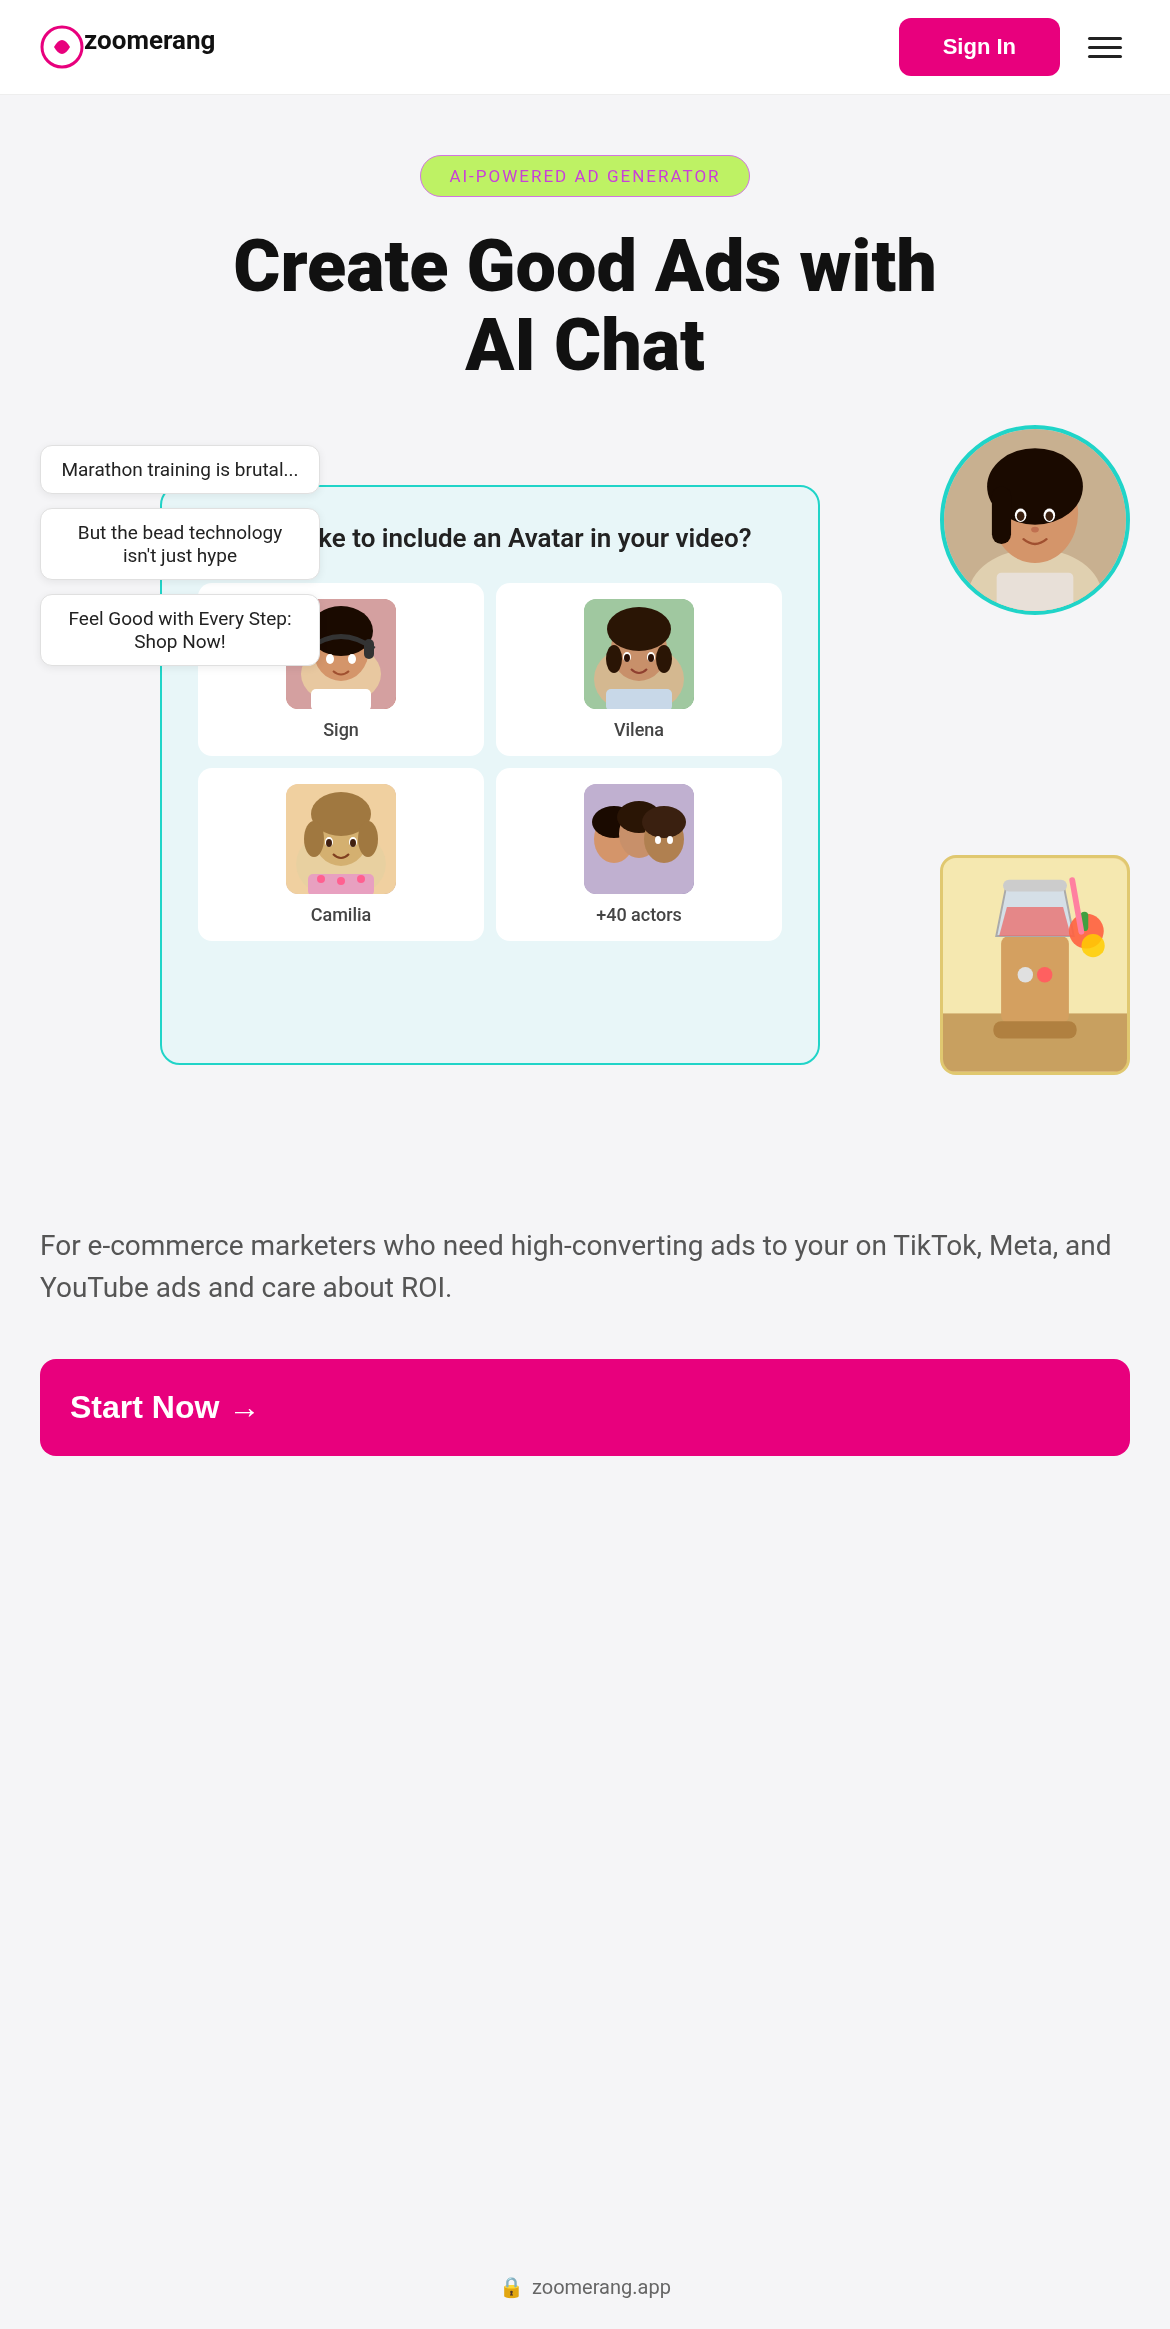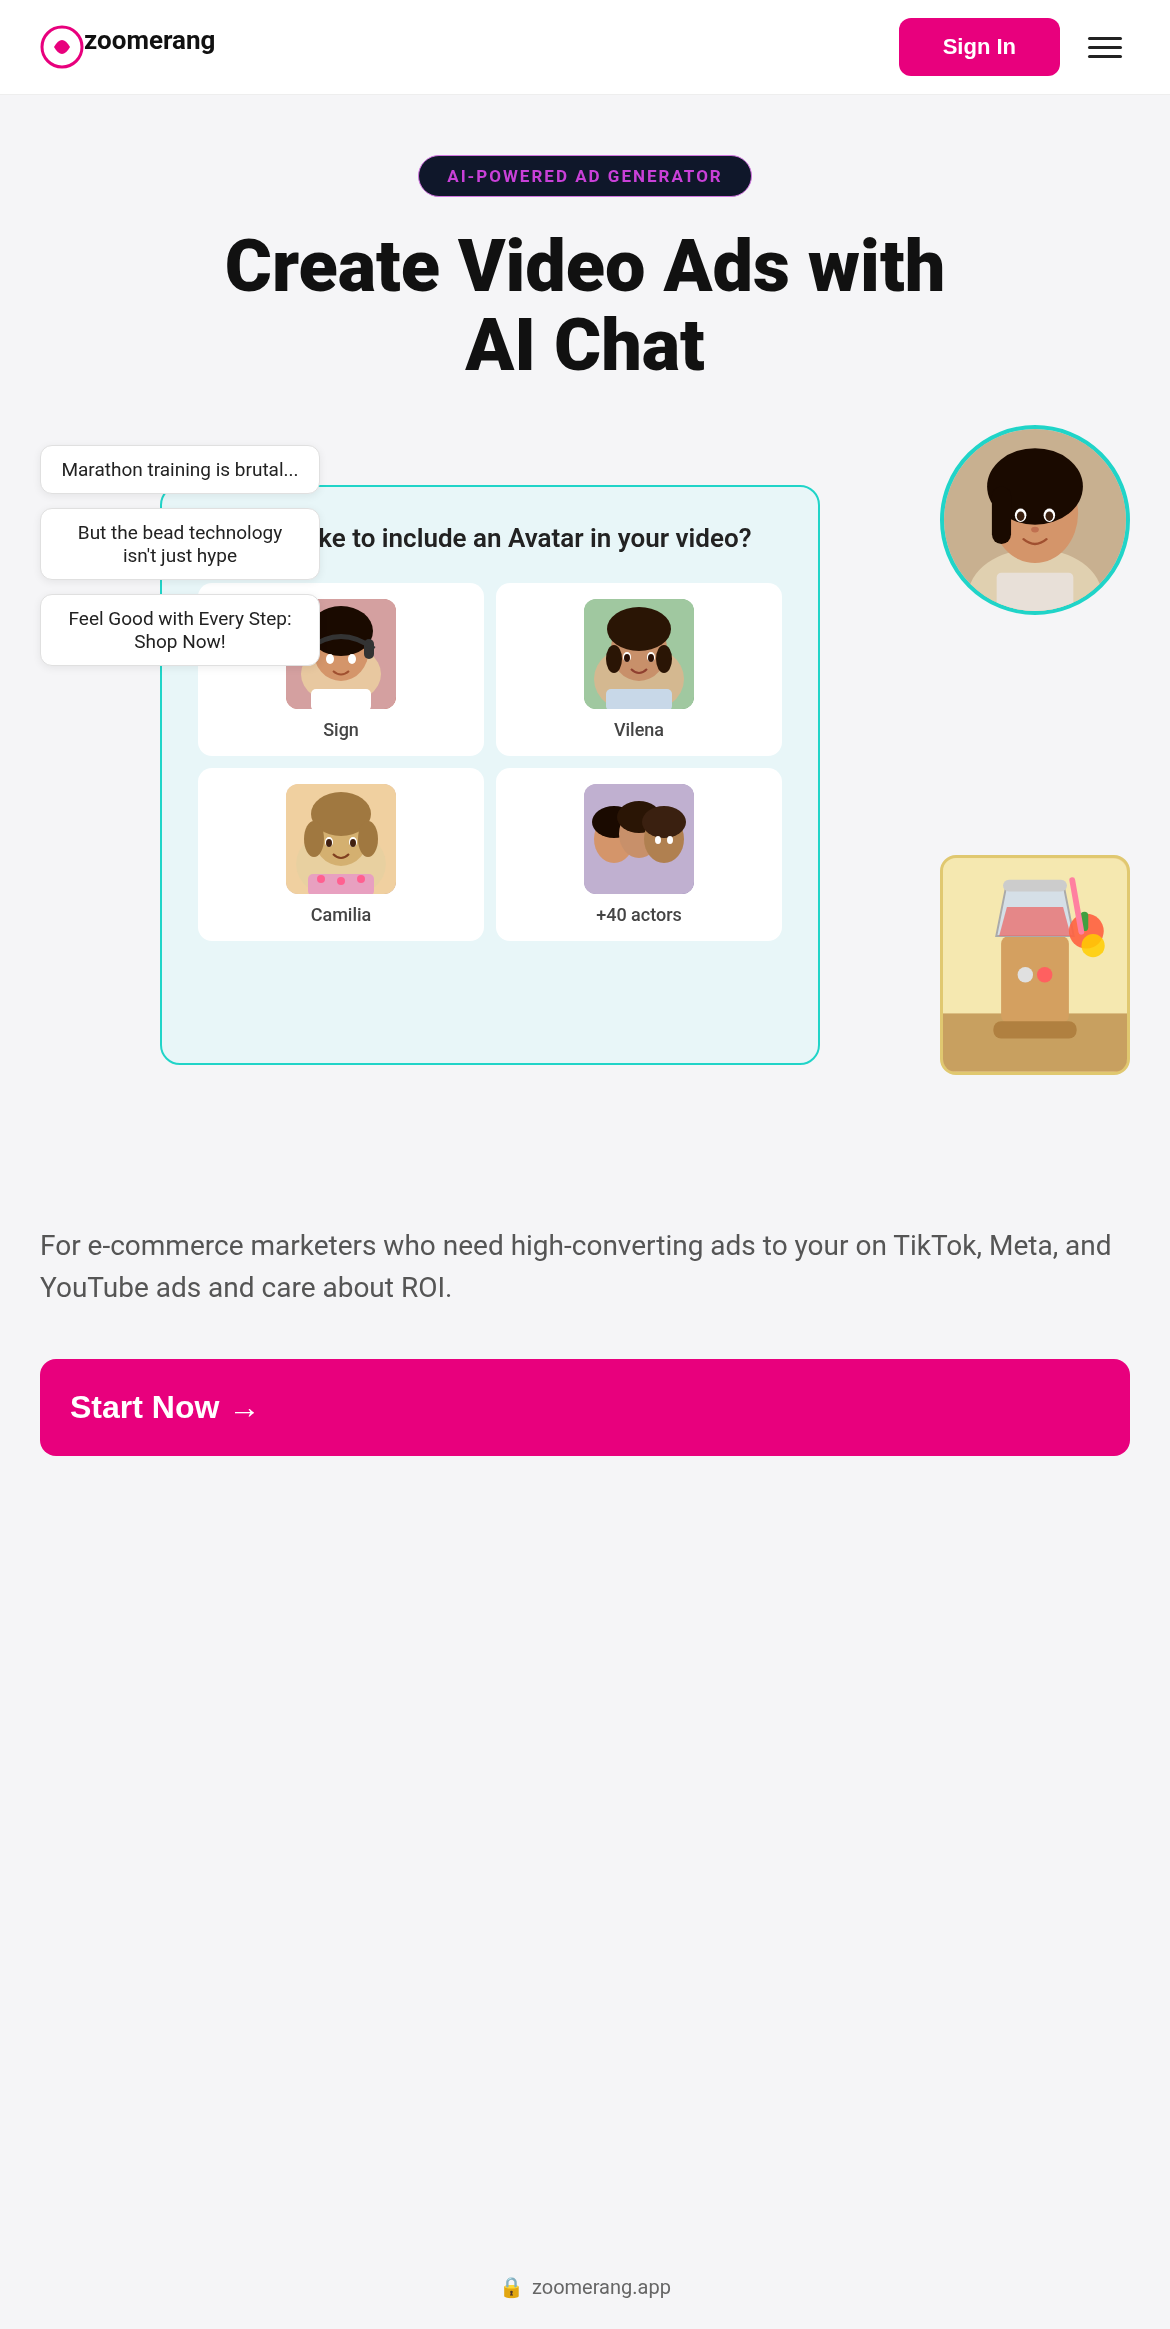--- a/index.html
+++ b/index.html
@@ -78,27 +78,27 @@
 
     
     .hero {
       background: #f5f5f7;
       padding: 60px 40px 40px;
       text-align: center;
     }
 
     .badge {
       display: inline-block;
-      background: #0f172a;
+      background: #bef264;
       color: #c940d8;
       border: 1.5px solid #d175e0;
       border-radius: 50px;
       padding: 10px 28px;
       font-size: 17px;
-      font-weight: 700;
+      font-weight: 400;
       letter-spacing: 2px;
       margin-bottom: 30px;
     }
 
     .hero-title {
       font-size: 72px;
       font-weight: 900;
       color: #111;
       line-height: 1.1;
       margin-bottom: 40px;
@@ -299,21 +299,21 @@
       <div class="hamburger-line"></div>
       <div class="hamburger-line"></div>
       <div class="hamburger-line"></div>
     </button>
   </div>
 </header>
 
 <section class="hero">
   <div class="badge">AI-POWERED AD GENERATOR</div>
   <h1 class="hero-title">
-    <span>Create Video Ads with</span><br>
+    <span>Create Good Ads with</span><br>
     <span>AI Chat</span>
   </h1>
 
   
   <div class="ui-card-wrapper">
 
     <div class="chat-bubbles">
       <div class="chat-bubble">Marathon training is brutal...</div>
       <div class="chat-bubble">But the bead technology isn't just hype</div>
       <div class="chat-bubble">Feel Good with Every Step: Shop Now!</div>

